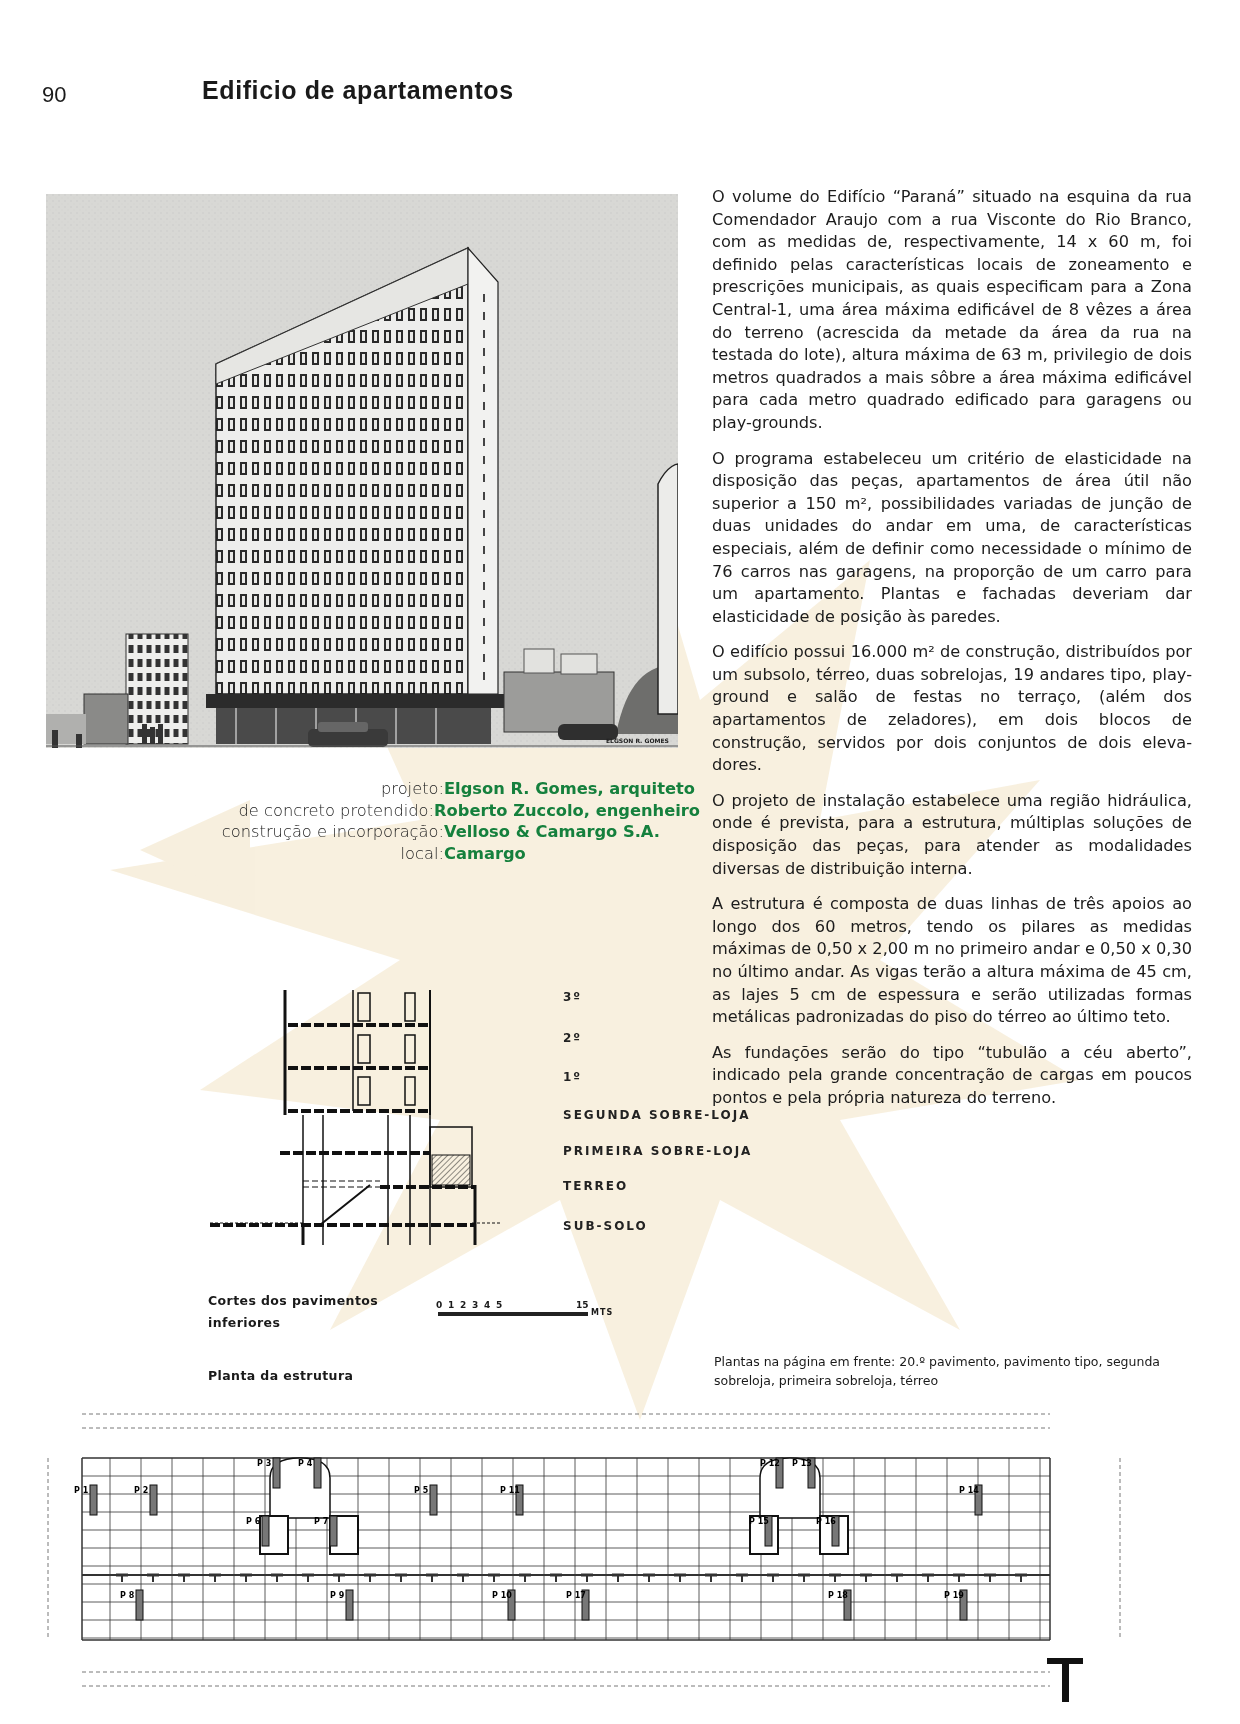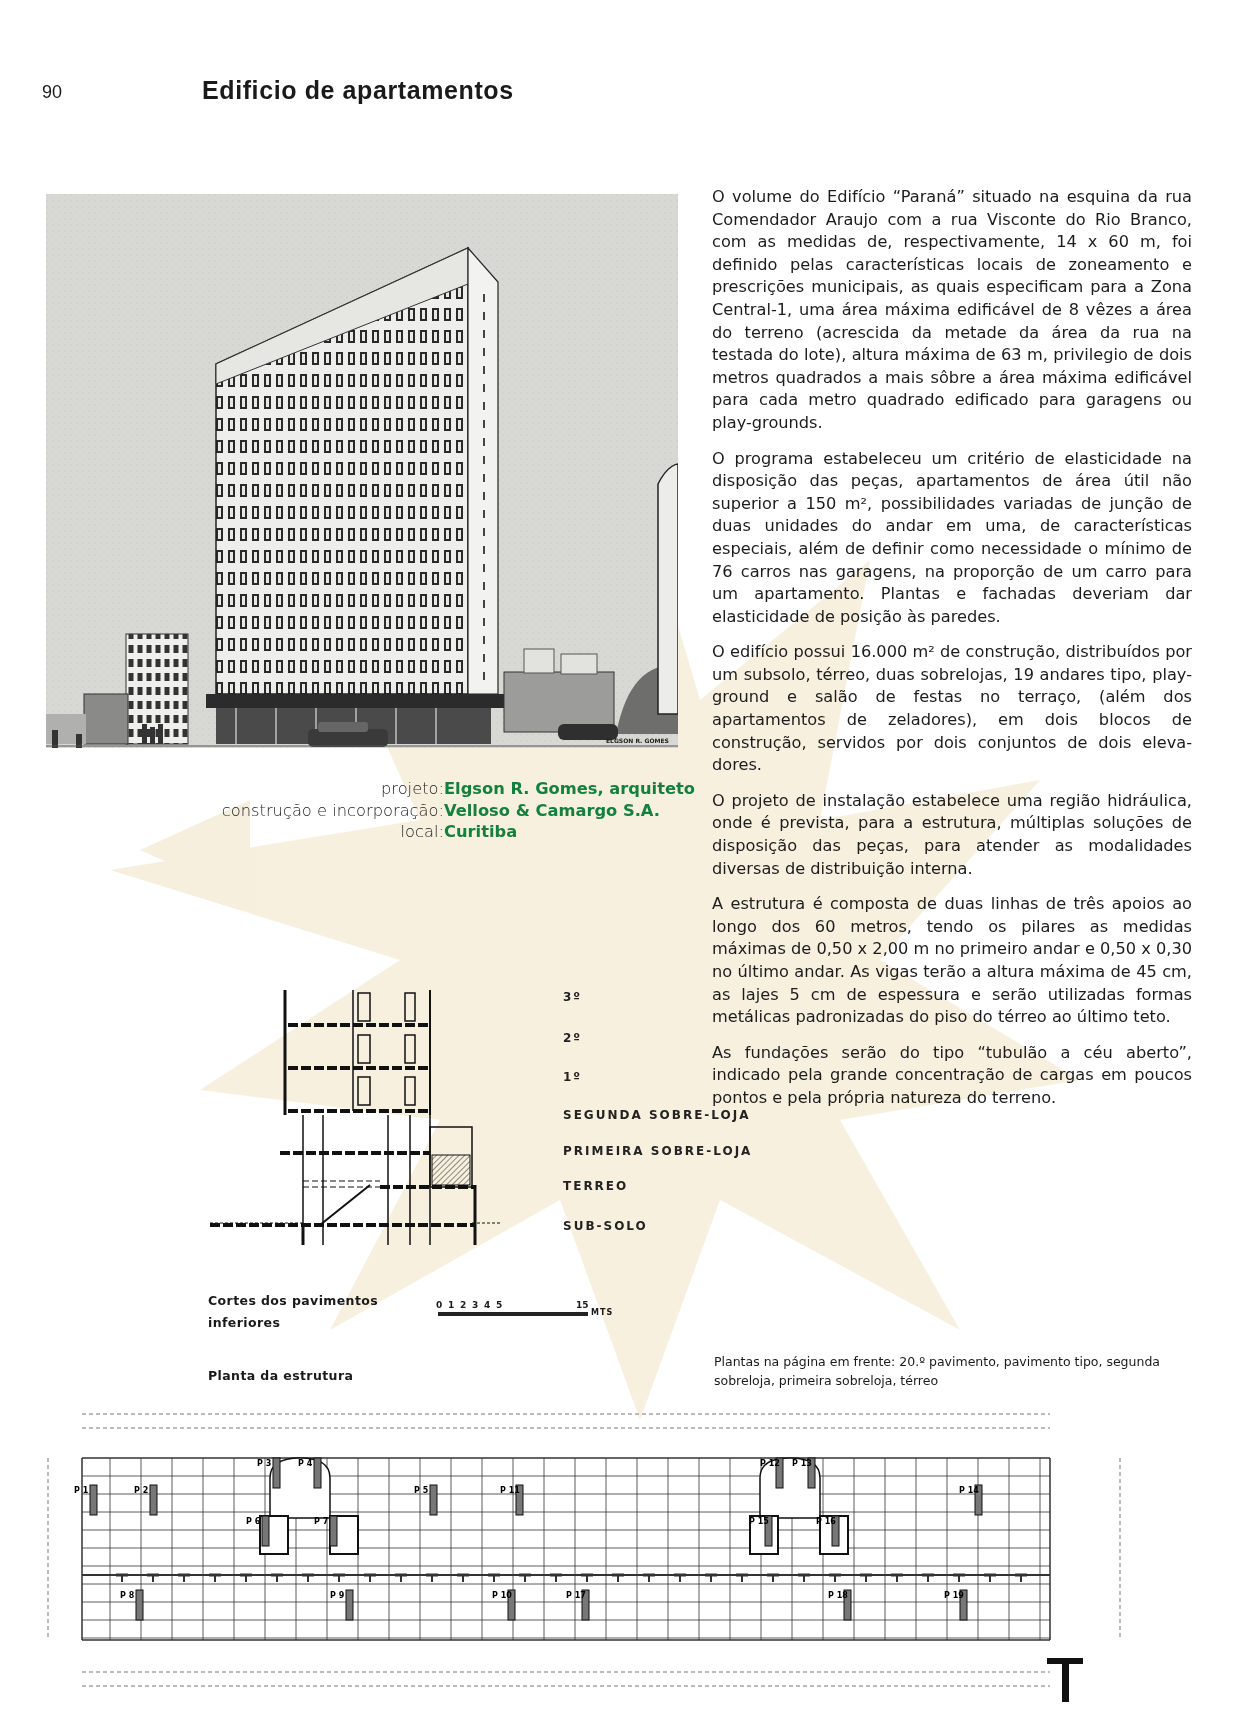--- a/index.html
+++ b/index.html
@@ -3,21 +3,21 @@
 <meta charset="utf-8">
 <style>
   html, body { margin: 0; padding: 0; }
   body {
     width: 1240px; height: 1724px; position: relative; overflow: hidden;
     background: #ffffff; color: #1a1a1a;
     font-family: "DejaVu Sans", sans-serif;
   }
   .watermark { position: absolute; left: 0; top: 0; width: 1240px; height: 1724px; z-index: 0; pointer-events: none; }
   .layer { position: absolute; z-index: 1; }
-  #page-number { left: 42px; top: 82px; font-size: 18px; font-family: "Liberation Sans", sans-serif; }
+  #page-number { left: 42px; top: 82px; font-size: 22px; font-family: "Liberation Sans", sans-serif; }
   #page-title { left: 202px; top: 76px; font-size: 25px; font-weight: bold; letter-spacing: 0.6px; font-family: "Liberation Sans", sans-serif; }
 
   #rendering { left: 46px; top: 194px; width: 632px; height: 554px; }
   #rendering svg { width: 100%; height: 100%; display: block; }
 
   #credits { left: 190px; top: 778px; width: 510px; font-size: 16.3px; line-height: 21.5px; }
   .credit-row { display: flex; }
   .credit-label { width: 254px; text-align: right; color: #222; white-space: nowrap; font-family: "DejaVu Sans", sans-serif; font-weight: 300; }
   .credit-value { flex: 1; font-weight: bold; color: #15803d; white-space: nowrap; }
 
@@ -115,26 +115,30 @@
     <text x="560" y="549" font-size="6" font-weight="bold" fill="#222" font-family="DejaVu Sans, sans-serif">ELGSON R. GOMES</text>
   </svg>
 </div>
 
 <div class="layer" id="credits">
   <div class="credit-row">
     <span class="credit-label">projeto:</span>
     <span class="credit-value">Elgson R. Gomes, arquiteto</span>
   </div>
   <div class="credit-row">
+    <span class="credit-label">de concreto protendido:</span>
+    <span class="credit-value">Roberto Zuccolo, engenheiro</span>
+  </div>
+  <div class="credit-row">
     <span class="credit-label">construção e incorporação:</span>
     <span class="credit-value">Velloso &amp; Camargo S.A.</span>
   </div>
   <div class="credit-row">
     <span class="credit-label">local:</span>
-    <span class="credit-value">Curitiba</span>
+    <span class="credit-value">Camargo</span>
   </div>
 </div>
 
 <div class="layer" id="body-text">
   <p>O volume do Edifício “Paraná” situado na esquina da rua Comendador Araujo com a rua Visconte do Rio Branco, com as medidas de, respectivamente, 14 x 60 m, foi definido pelas características locais de zoneamento e prescrições municipais, as quais especificam para a Zona Central-1, uma área máxima edificável de 8 vê­zes a área do terreno (acrescida da metade da área da rua na testada do lote), altura máxima de 63 m, privilegio de dois metros quadrados a mais sôbre a área máxima edificável para cada metro quadrado edificado para garagens ou play-grounds.</p>
   <p>O programa estabeleceu um critério de elasticidade na disposição das peças, apartamentos de área útil não superior a 150 m², possibilidades variadas de junção de duas unidades do andar em uma, de características especiais, além de definir como necessidade o míni­mo de 76 carros nas garagens, na proporção de um carro para um apartamento.  Plantas e fachadas de­veriam dar elasticidade de posição às paredes.</p>
   <p>O edifício possui 16.000 m² de construção, distribuídos por um subsolo, térreo, duas sobrelojas, 19 andares tipo, play-ground e salão de festas no terraço, (além dos apartamentos de zeladores), em dois blocos de construção, servidos por dois conjuntos de dois eleva­dores.</p>
   <p>O projeto de instalação estabelece uma região hidráu­lica, onde é prevista, para a estrutura, múltiplas solu­ções de disposição das peças, para atender as modali­dades diversas de distribuição interna.</p>
   <p>A estrutura é composta de duas linhas de três apoios ao longo dos 60 metros, tendo os pilares as medidas máximas de 0,50 x 2,00 m no primeiro andar e 0,50 x 0,30 no último andar.  As vigas terão a altura máxima de 45 cm, as lajes 5 cm de espessura e serão utilizadas formas metálicas padronizadas do piso do térreo ao último teto.</p>
   <p>As fundações serão do tipo “tubulão a céu aberto”, indicado pela grande concentração de cargas em pou­cos pontos e pela própria natureza do terreno.</p>

